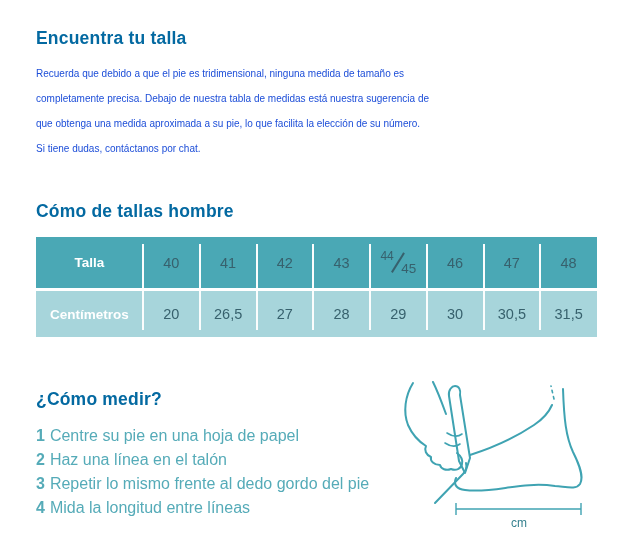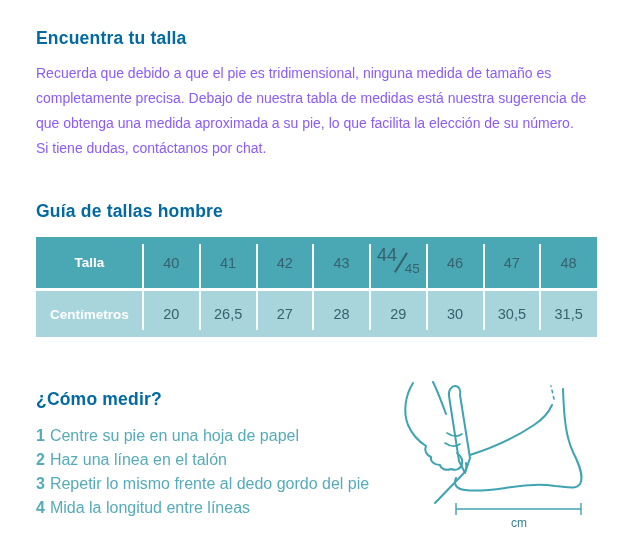--- a/index.html
+++ b/index.html
@@ -12,21 +12,21 @@
   }
   .content { position: relative; padding: 28px 36px 0 36px; }
 
   .section-heading {
     font-size: 17.5px; font-weight: bold; color: #0369a1;
     line-height: 20px; letter-spacing: 0.2px; margin: 0;
   }
 
   .intro { margin-top: 13px; }
   .intro-line {
-    font-size: 14px; line-height: 25px; color: #8b5cf6;
+    font-size: 10px; line-height: 25px; color: #1d4ed8;
     white-space: nowrap;
   }
 
   .guide-heading { margin-top: 40px; }
 
   
   .size-table { margin-top: 16px; width: 561px; }
   .trow { display: flex; position: relative; }
   .trow-top { background: #4aa8b5; height: 51px; }
   .trow-bottom { background: #a7d5db; height: 46px; margin-top: 3px; }
@@ -39,21 +39,21 @@
     flex: 0 0 107px; color: #ffffff; font-weight: bold; font-size: 13.5px;
   }
   .trow-top .tcell + .tcell::before {
     content: ""; position: absolute; left: -1px; top: 7px; bottom: 0;
     width: 2px; background: #fbfdfd;
   }
   .trow-bottom .tcell + .tcell::before {
     content: ""; position: absolute; left: -1px; top: 0; bottom: 7px;
     width: 2px; background: #fbfdfd;
   }
-  .frac-top { position: relative; top: -7px; font-size: 18px; }
+  .frac-top { position: relative; top: -7px; font-size: 12px; }
   .frac-bottom { position: relative; top: 6px; font-size: 13.5px; }
   .frac-slash {
     display: inline-block; width: 1.5px; height: 23px; margin: 0 3px;
     background: #37616d; transform: rotate(32deg); vertical-align: middle;
   }
 
   
   .bottom { position: relative; margin-top: 52px; }
   .steps { margin-top: 15px; }
   .step { font-size: 16px; line-height: 24px; color: #55abb8; white-space: nowrap; }
@@ -71,21 +71,21 @@
 
   <h1 class="section-heading">Encuentra tu talla</h1>
 
   <div class="intro">
     <div class="intro-line">Recuerda que debido a que el pie es tridimensional, ninguna medida de tamaño es</div>
     <div class="intro-line">completamente precisa. Debajo de nuestra tabla de medidas está nuestra sugerencia de</div>
     <div class="intro-line">que obtenga una medida aproximada a su pie, lo que facilita la elección de su número.</div>
     <div class="intro-line">Si tiene dudas, contáctanos por chat.</div>
   </div>
 
-  <h2 class="section-heading guide-heading">Guía de tallas hombre</h2>
+  <h2 class="section-heading guide-heading">Cómo de tallas hombre</h2>
 
   <div class="size-table">
     <div class="trow trow-top">
       <div class="tcell label">Talla</div>
       <div class="tcell">40</div>
       <div class="tcell">41</div>
       <div class="tcell">42</div>
       <div class="tcell">43</div>
       <div class="tcell">
         <span class="frac-top">44</span>

